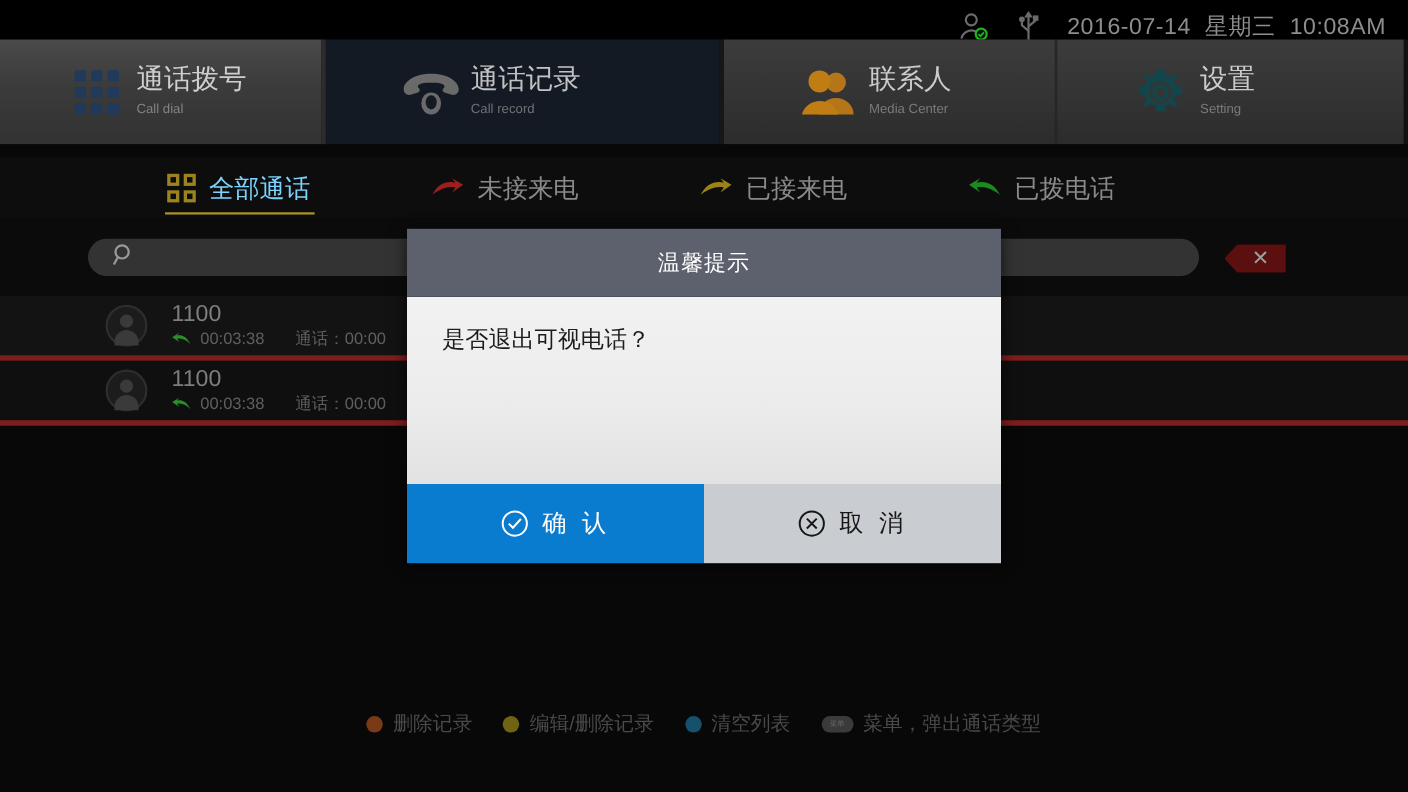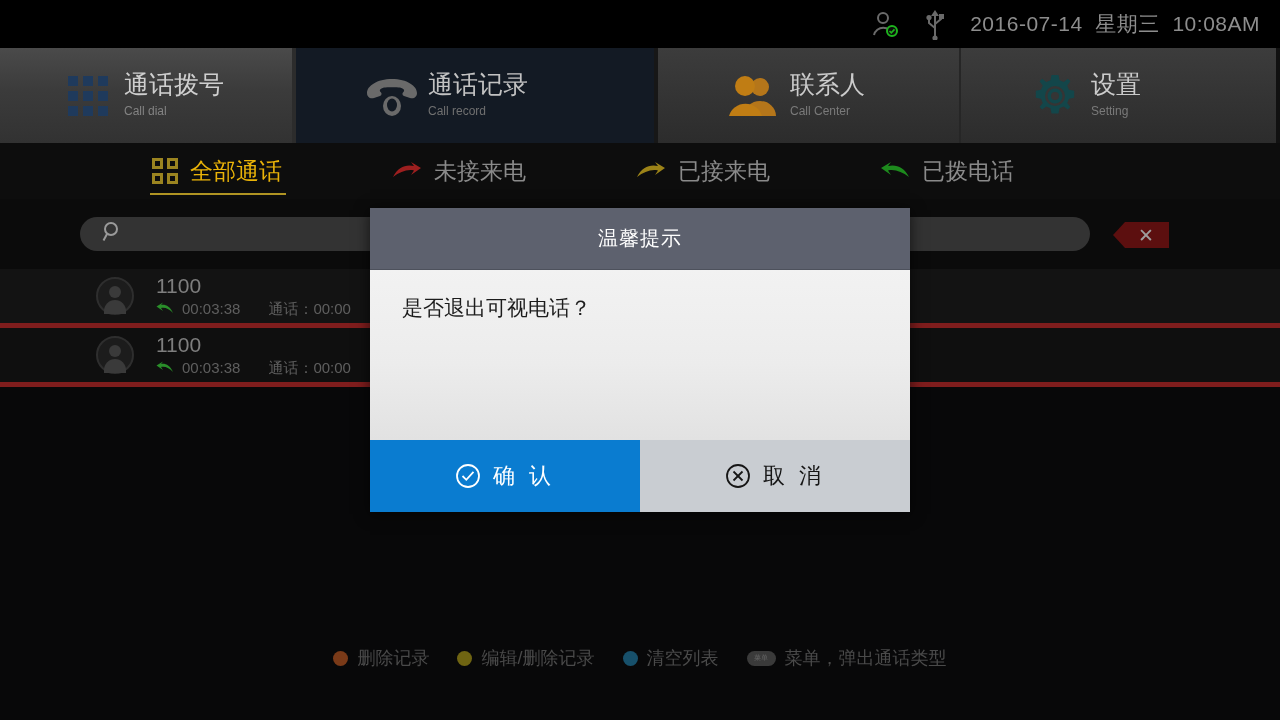--- a/index.html
+++ b/index.html
@@ -22,21 +22,21 @@
     padding-right:20px;
   }
   .sb-icon { margin-right:22px; display:flex; align-items:center; }
   #sb-datetime {
     color:#8d8d8d; font-size:21px; letter-spacing:0.5px;
     white-space:pre;
   }
 
   
   #navtabs {
-    position:absolute; left:0; top:48px; width:1280px; height:95px;
+    position:absolute; left:0; top:36px; width:1280px; height:95px;
     display:flex;
     background:#111;
   }
   .navtab {
     height:95px; display:flex; align-items:center;
     position:relative;
   }
   .navtab .nt-icon {
     display:flex; align-items:center; justify-content:center;
     width:72px; flex:0 0 72px;
@@ -90,21 +90,21 @@
     background:#0d0d0d;
     display:flex; align-items:center;
   }
   .ftab {
     display:flex; align-items:center; height:56px;
     position:relative;
   }
   .ftab .ft-ic { margin-right:12px; display:flex; align-items:center; }
   .ftab .ft-lb { font-size:23px; color:#8a8a8a; }
   #ftab-all { margin-left:152px; }
-  #ftab-all .ft-lb { color:#eab308; }
+  #ftab-all .ft-lb { color:#7dd3fc; }
   #ftab-all::after {
     content:""; position:absolute; left:-2px; right:-4px; bottom:4px;
     height:2px; background:#b09423;
   }
   #ftab-missed { margin-left:110px; }
   #ftab-received { margin-left:110px; }
   #ftab-dialed { margin-left:110px; }
 
   .qgrid { display:grid; grid-template-columns:repeat(2,11px); grid-gap:4px; }
   .qgrid i {
@@ -281,21 +281,21 @@
       <span class="nt-icon">
         <svg width="52" height="44" viewBox="0 0 52 44">
           <circle cx="32" cy="13" r="9" fill="#b5761a"></circle>
           <path d="M16 42 a16 15 0 0 1 32 0 z" fill="#b5761a"></path>
           <circle cx="17" cy="12" r="10" fill="#c07d14"></circle>
           <path d="M1 42 a17 16 0 0 1 33 0 z" fill="#c07d14"></path>
         </svg>
       </span>
       <span class="nt-text">
         <span class="nt-cn">联系人</span>
-        <span class="nt-en">Call Center</span>
+        <span class="nt-en">Media Center</span>
       </span>
     </div>
 
     <div class="navtab" id="tab-setting">
       <span class="nt-icon">
         <svg width="48" height="48" viewBox="0 0 48 48">
           <g fill="#13464a">
             <path d="M24 3 l3.5 0 l1 5.2 l4.2 1.8 l4.2-3.2 l2.5 2.5 l-3.2 4.2 l1.8 4.2 l5.2 1 l0 3.5 l0 3.5 l-5.2 1 l-1.8 4.2 l3.2 4.2 l-2.5 2.5 l-4.2-3.2 l-4.2 1.8 l-1 5.2 l-3.5 0 l-3.5 0 l-1-5.2 l-4.2-1.8 l-4.2 3.2 l-2.5-2.5 l3.2-4.2 l-1.8-4.2 l-5.2-1 l0-3.5 l0-3.5 l5.2-1 l1.8-4.2 l-3.2-4.2 l2.5-2.5 l4.2 3.2 l4.2-1.8 l1-5.2 z"></path>
           </g>
           <circle cx="24" cy="24" r="10" fill="#353535"></circle>

